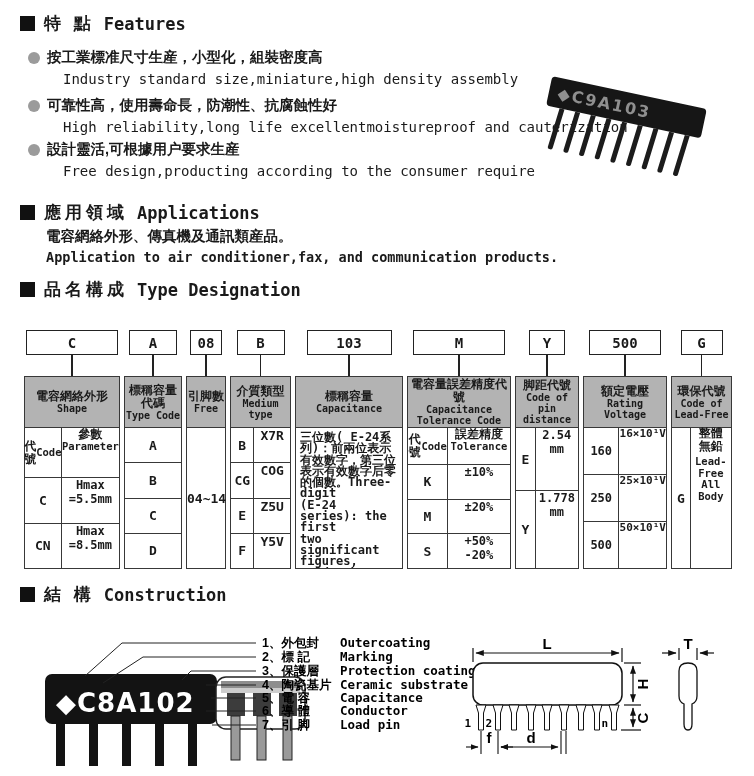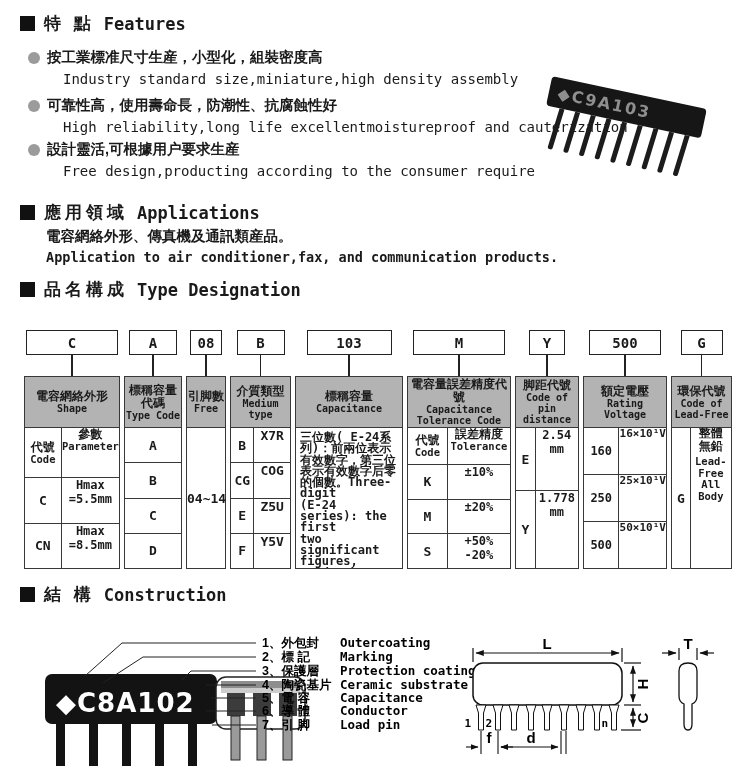--- a/index.html
+++ b/index.html
@@ -41,21 +41,21 @@
   .connector{width:1.5px;height:21px;background:#222;align-self:center;}
   .thead{height:52px;background:#b3b3b3;border:1px solid #383838;display:flex;flex-direction:column;
          justify-content:center;align-items:center;text-align:center;box-sizing:border-box;}
   .hzh{font-family:"Liberation Sans",sans-serif;font-weight:bold;font-size:12px;line-height:13px;white-space:pre-line;}
   .hen{font-size:10px;line-height:11px;white-space:pre-line;font-weight:bold;}
   .tbody{flex:1;border:1px solid #383838;border-top:none;display:flex;flex-direction:column;
          box-sizing:border-box;background:#fff;min-height:0;}
   .trow{display:flex;flex:1;min-height:0;}
   .trow + .trow{border-top:1px solid #383838;}
   .h50{flex:0 0 49px;} .h36{flex:0 0 36px;} .h62{flex:0 0 62px;}
-  .cl{width:38%;display:flex;flex-direction:column;justify-content:center;align-items:center;
+  .cl{width:38%;display:flex;flex-direction:row;justify-content:center;align-items:center;
       text-align:center;box-sizing:border-box;}
   .cr{flex:1;border-left:1px solid #383838;display:flex;flex-direction:column;justify-content:flex-start;
       align-items:center;text-align:center;box-sizing:border-box;}
   .w30{width:30%}.w42{width:42%}
   .cc{flex:1;display:flex;align-items:center;justify-content:center;text-align:center;}
   .zh12{font-family:"Liberation Sans",sans-serif;font-weight:bold;font-size:12px;line-height:13px;white-space:pre-line;}
   .en10{font-size:10.5px;line-height:11px;font-weight:bold;}
   .mono13{font-size:13px;font-weight:bold;}
   .mono12{font-size:12px;line-height:14px;font-weight:bold;}
   .mono11{font-size:11px;line-height:12px;font-weight:bold;}

